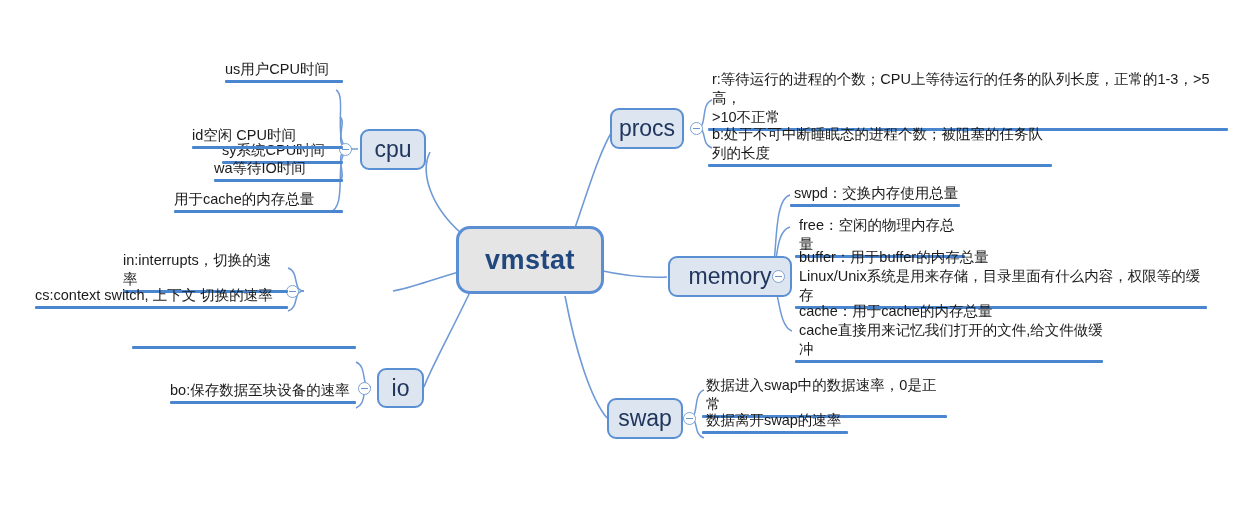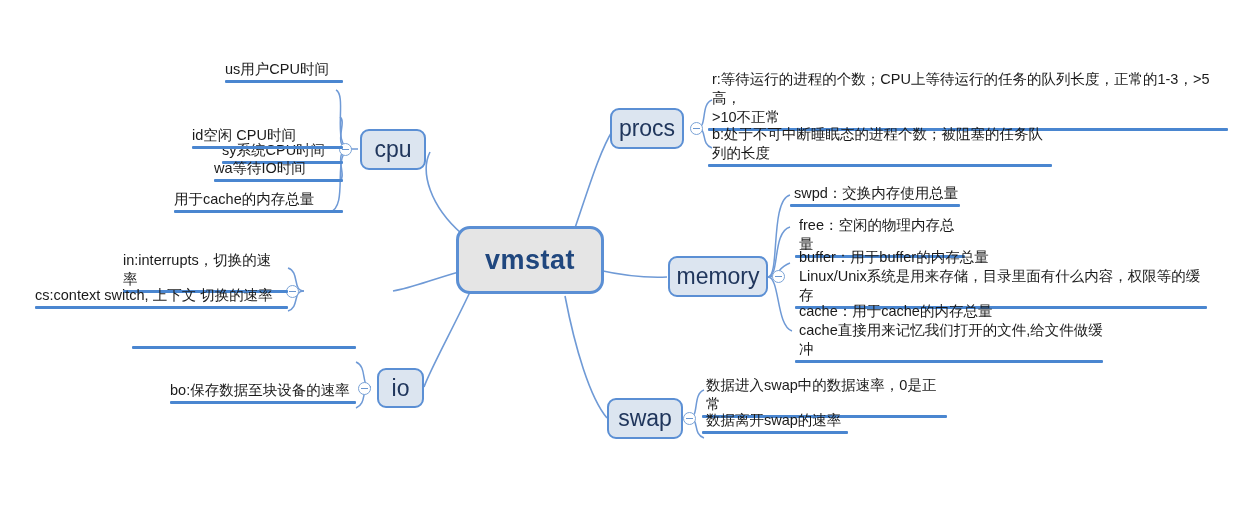--- a/index.html
+++ b/index.html
@@ -154,21 +154,21 @@
   <div class="leaf right" style="left:708px;top:70px;width:520px;">
     <div class="txt">r:等待运行的进程的个数；CPU上等待运行的任务的队列长度，正常的1-3，&gt;5高，
 &gt;10不正常</div>
     <div class="bar"></div>
   </div>
   <div class="leaf right" style="left:708px;top:125px;width:344px;">
     <div class="txt">b:处于不可中断睡眠态的进程个数；被阻塞的任务队列的长度</div>
     <div class="bar"></div>
   </div>
 
-  <div class="node branch" style="left:668px;top:256px;width:100px;height:41px;">
+  <div class="node branch" style="left:668px;top:256px;width:124px;height:41px;">
     <span>memory</span>
   </div>
   <div class="toggle" style="left:772px;top:270px;"></div>
 
   <div class="leaf right" style="left:790px;top:184px;width:170px;">
     <div class="txt">swpd：交换内存使用总量</div>
     <div class="bar"></div>
   </div>
   <div class="leaf right" style="left:795px;top:216px;width:170px;">
     <div class="txt">free：空闲的物理内存总量</div>

